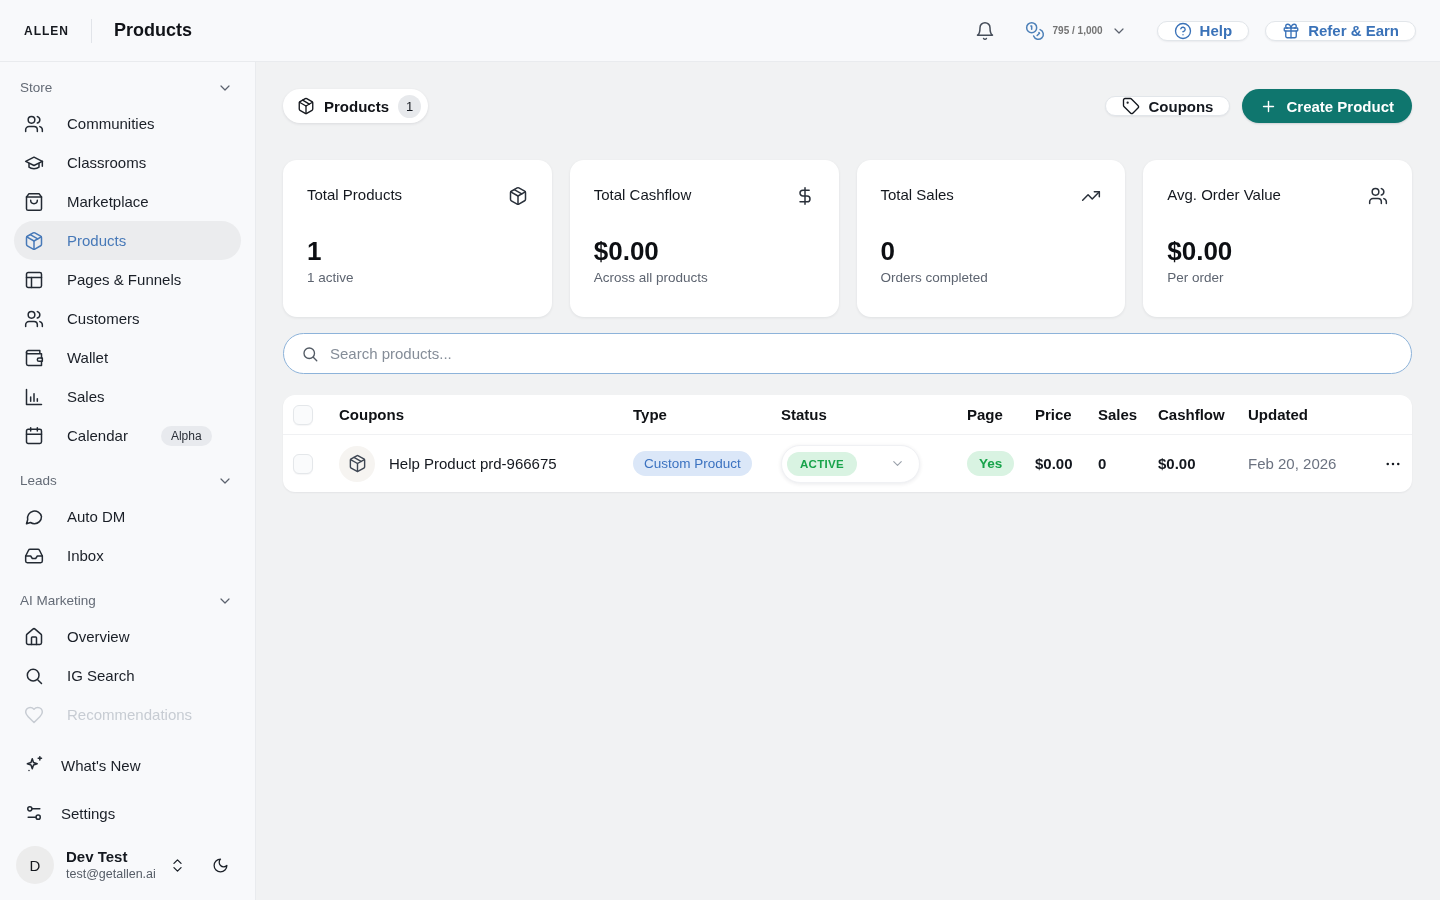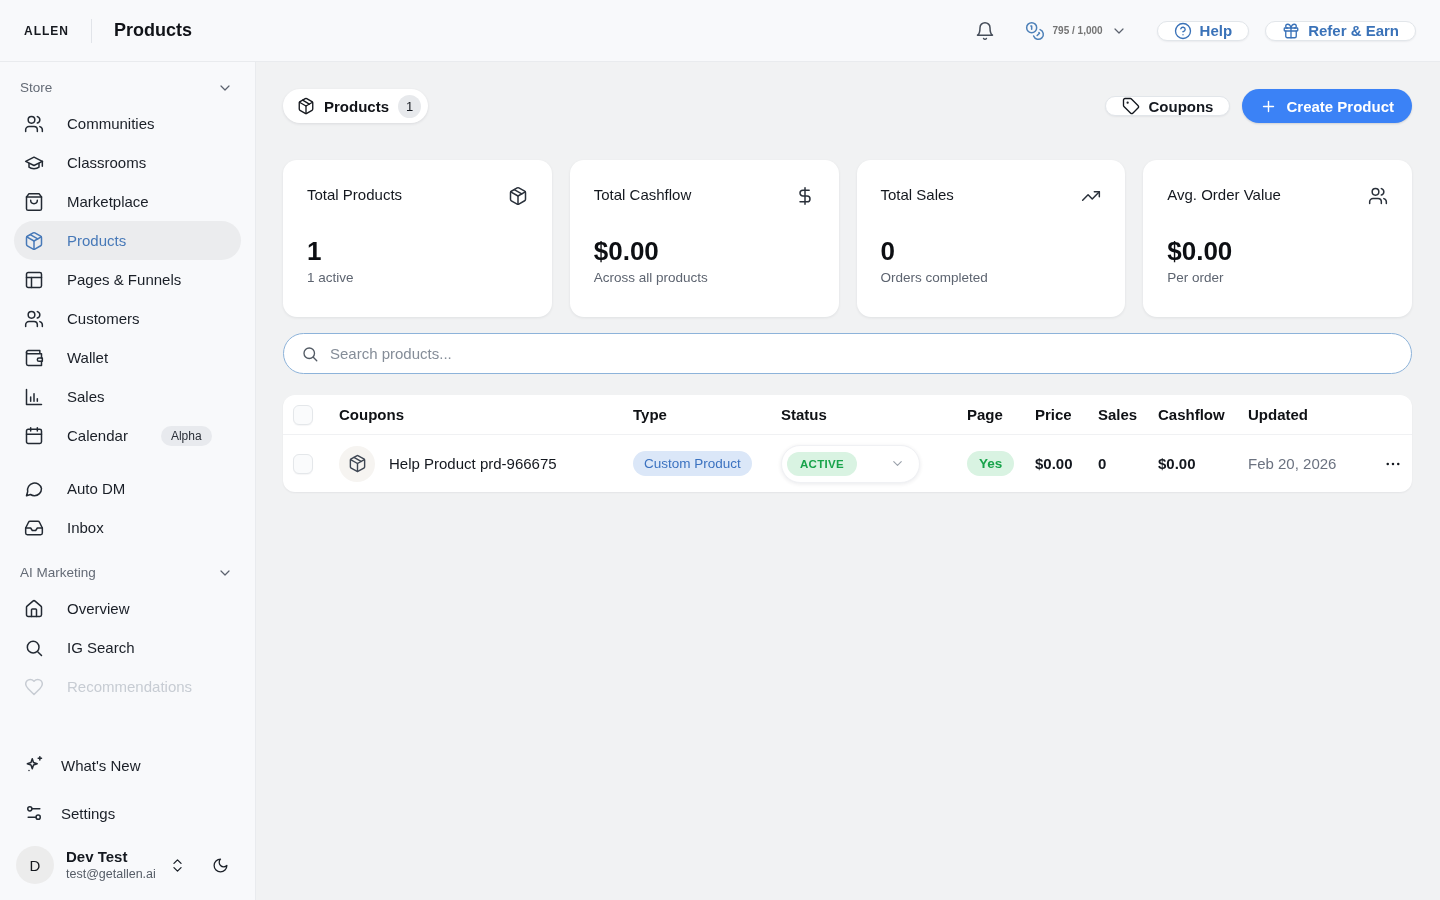--- a/index.html
+++ b/index.html
@@ -59,21 +59,21 @@
   .tab-pill { height:34px; display:inline-flex; align-items:center; gap:9px; padding:0 7px 0 14px;
               background:#fff; border-radius:999px; box-shadow:0 1px 3px rgba(16,24,40,.10); cursor:pointer; }
   .tab-pill .ic { width:18px; height:18px; color:#16191f; }
   .tab-label { font-size:15px; font-weight:600; color:#111318; }
   .tab-count { width:23px; height:23px; border-radius:50%; background:#e7e9ec; display:flex;
                align-items:center; justify-content:center; font-size:13px; color:#14181f; }
   .toolbar-right { display:flex; align-items:center; gap:12px; }
   .coupons-btn { color:#14181f; }
   .coupons-btn .ic { color:#14181f; }
   .create-btn { height:34px; display:inline-flex; align-items:center; gap:9px; padding:0 18px;
-                border-radius:999px; background:#3b82f6; border:none; color:#fff; font-size:15px;
+                border-radius:999px; background:#0f766e; border:none; color:#fff; font-size:15px;
                 font-weight:600; cursor:pointer; box-shadow:0 1px 2px rgba(16,24,40,.15); }
   .create-btn .ic { width:17px; height:17px; stroke-width:2; }
 
   .stats { margin-top:37px; display:grid; grid-template-columns:repeat(4,1fr); gap:18px; }
   .card { background:#fff; border-radius:14px; box-shadow:0 1px 3px rgba(16,24,40,.08);
           padding:26px 24px 24px; height:157px; }
   .card-head { display:flex; align-items:flex-start; justify-content:space-between; }
   .card-title { font-size:15px; font-weight:500; color:#14181f; }
   .card-head .ic { color:#2a313b; }
   .card-value { margin-top:30px; font-size:26px; font-weight:700; color:#0d0f13; }
@@ -241,20 +241,26 @@
         <path d="M8 2v4"></path>
         <path d="M16 2v4"></path>
         <rect x="3" y="4" width="18" height="17" rx="2"></rect>
         <path d="M3 10h18"></path>
       </svg>
     <span>Calendar</span>
     <span class="alpha-badge">Alpha</span>
   </div>
 
   <div class="sec-gap"></div>
+  <div class="sec-header">
+    <span>Leads</span>
+    <svg class="ic chev" viewBox="0 0 24 24">
+        <path d="m6 9 6 6 6-6"></path>
+      </svg>
+  </div>
   <div class="side-item">
     <svg class="ic" viewBox="0 0 24 24">
         <path d="M21 11.5a8.38 8.38 0 0 1-8.5 8.5 8.5 8.5 0 0 1-4.7-1.4L3 20l1.4-4.8A8.5 8.5 0 1 1 21 11.5Z"></path>
       </svg>
     <span>Auto DM</span>
   </div>
   <div class="side-item">
     <svg class="ic" viewBox="0 0 24 24">
         <polyline points="22 12 16 12 14 15 10 15 8 12 2 12"></polyline>
         <path d="M5.45 5.11 2 12v6a2 2 0 0 0 2 2h16a2 2 0 0 0 2-2v-6l-3.45-6.89A2 2 0 0 0 16.76 4H7.24a2 2 0 0 0-1.79 1.11Z"></path>

